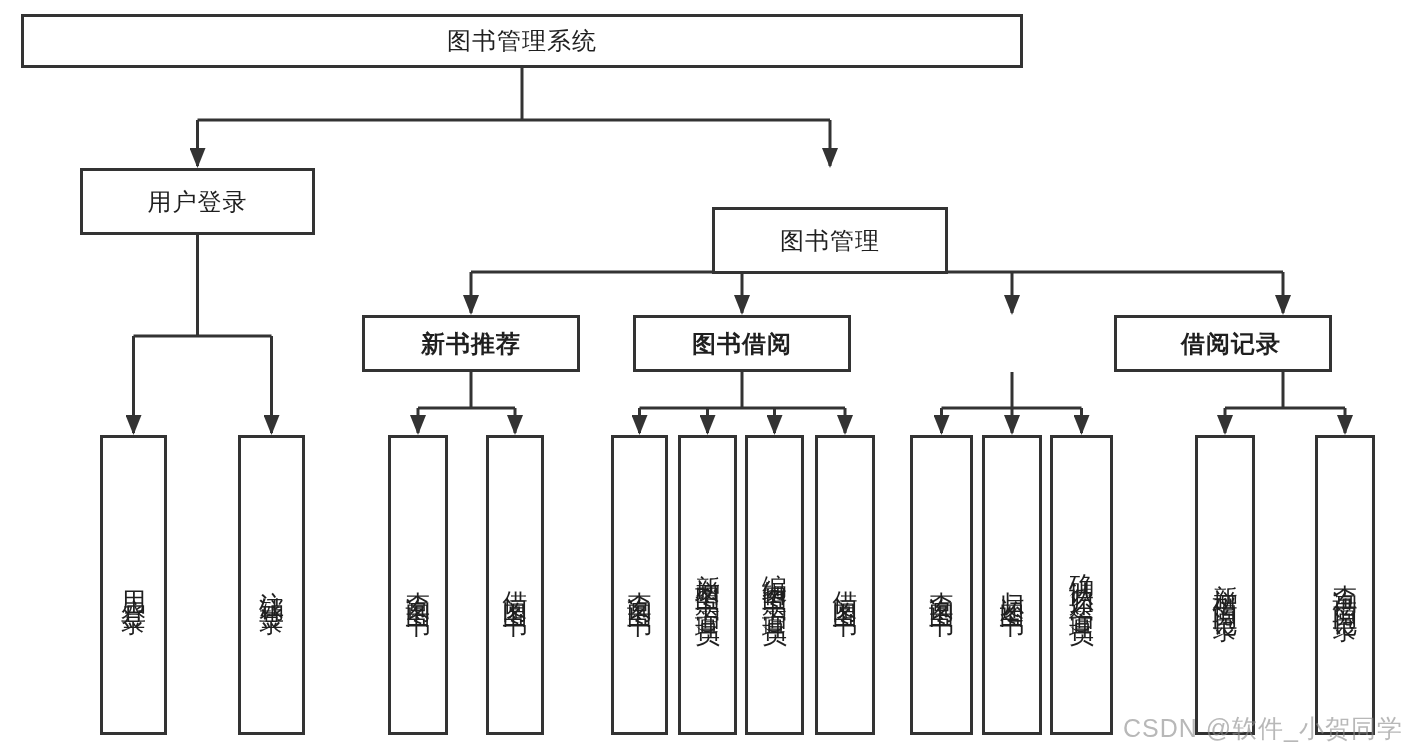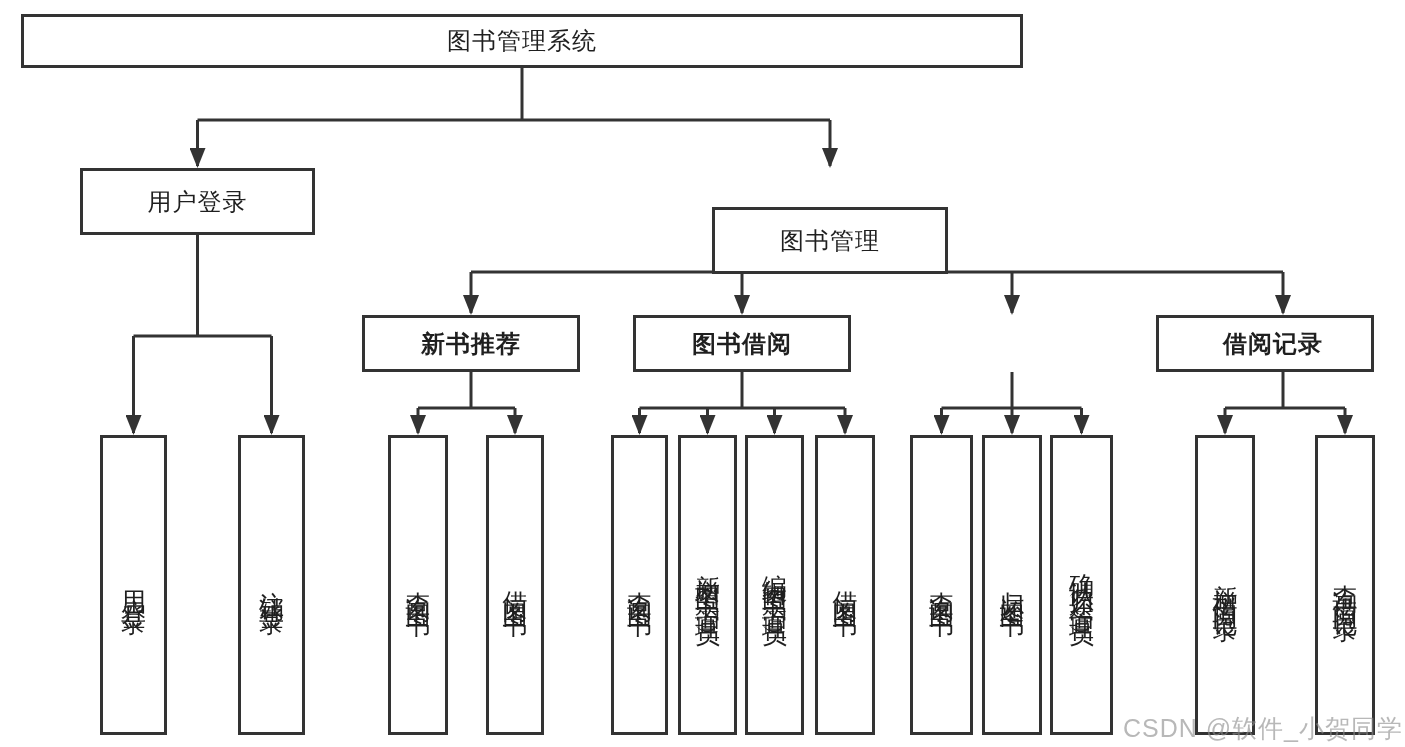--- a/index.html
+++ b/index.html
@@ -36,21 +36,21 @@
     text-orientation: mixed;
     letter-spacing: 7px;
     line-height: 1;
     top: 435px;
     height: 300px;
   }
   .root-node   { left: 21px;  top: 14px;  width: 1002px; height: 54px; }
   .lvl2-a      { left: 80px;  top: 168px; width: 235px;  height: 67px; }
   .lvl2-b      { left: 712px; top: 168px; width: 236px;  height: 67px; margin-top: 39px; }
   .lvl3        { top: 315px;  width: 218px; height: 57px; font-weight: bold; }
-  .s1 { left: 362px; }  .s2 { left: 633px; }  .s3 { left: 903px; }  .s4 { left: 1156px; padding-left: 16px; }
+  .s1 { left: 362px; }  .s2 { left: 633px; }  .s3 { left: 903px; }  .s4 { left: 1114px; padding-left: 16px; }
   .lf1  { left: 100px;  width: 67px; }
   .lf2  { left: 238px;  width: 67px; }
   .lf3  { left: 388px;  width: 60px; }
   .lf4  { left: 486px;  width: 58px; }
   .lf5  { left: 611px;  width: 57px; }
   .lf6  { left: 678px;  width: 59px; }
   .lf7  { left: 745px;  width: 59px; }
   .lf8  { left: 815px;  width: 60px; }
   .lf9  { left: 910px;  width: 63px; }
   .lf10 { left: 982px;  width: 60px; }

